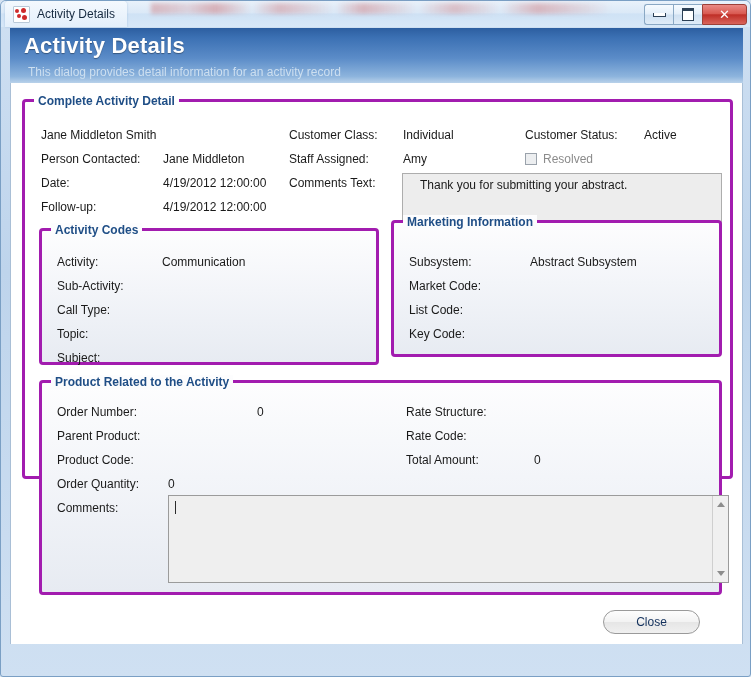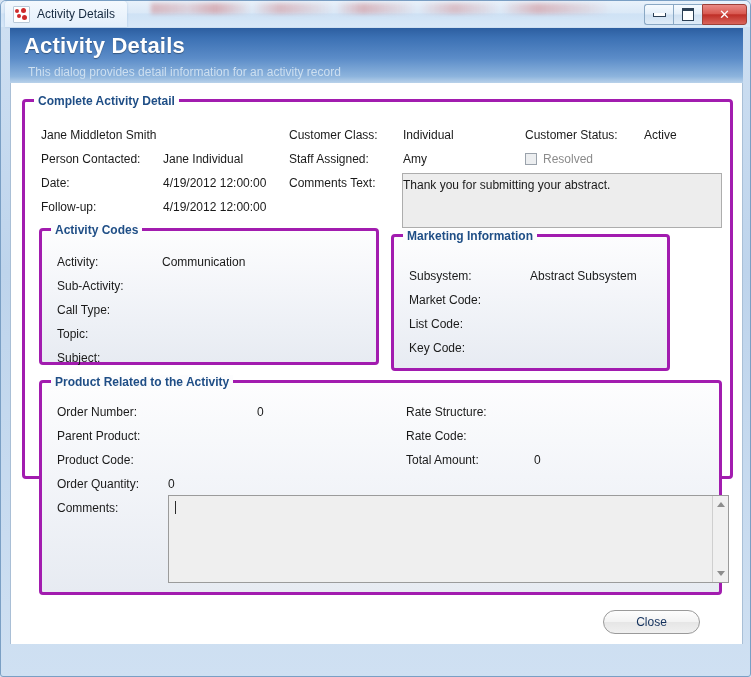--- a/index.html
+++ b/index.html
@@ -105,21 +105,21 @@
   .gb-outer{background:transparent;}
 
   
   .lbl{position:absolute;font-size:12px;color:#1a1a1a;white-space:nowrap;}
   .val{position:absolute;font-size:12px;color:#1a1a1a;white-space:nowrap;}
 
   
   .rotext{
     position:absolute;box-sizing:border-box;
     background:#ededed;border:1px solid #adadad;
-    font-size:12px;color:#1a1a1a;padding:4px 0;
+    font-size:12px;color:#1a1a1a;padding:4px 17px;
     overflow:hidden;
   }
 
   
   .cbox{position:absolute;display:flex;align-items:center;gap:6px;}
   .cbox .box{
     width:12px;height:12px;box-sizing:border-box;
     background:#eceef0;border:1px solid #9aa2ab;
   }
   .cbox .txt{font-size:12px;color:#8b8b8b;}
@@ -226,21 +226,21 @@
     <div class="gb gb-outer" style="left:11px;top:16px;width:711px;height:380px;">
       <span class="gb-title">Complete Activity Detail</span>
 
       <span class="lbl" style="left:16px;top:26px;">Jane Middleton Smith</span>
       <span class="lbl" style="left:264px;top:26px;">Customer Class:</span>
       <span class="val" style="left:378px;top:26px;">Individual</span>
       <span class="lbl" style="left:500px;top:26px;">Customer Status:</span>
       <span class="val" style="left:619px;top:26px;">Active</span>
 
       <span class="lbl" style="left:16px;top:50px;text-align:center;">Person Contacted:</span>
-      <span class="val" style="left:138px;top:50px;">Jane Individual</span>
+      <span class="val" style="left:138px;top:50px;">Jane Middleton</span>
       <span class="lbl" style="left:264px;top:50px;">Staff Assigned:</span>
       <span class="val" style="left:378px;top:50px;">Amy</span>
 
       <div class="cbox" style="left:500px;top:50px;">
         <span class="box"></span>
         <span class="txt">Resolved</span>
       </div>
 
       <span class="lbl" style="left:16px;top:74px;">Date:</span>
       <span class="val" style="left:138px;top:74px;">4/19/2012 12:00:00</span>
@@ -265,21 +265,21 @@
         <span class="lbl" style="left:15px;top:72px;text-align:center;">Call Type:</span>
         <span class="val" style="left:120px;top:72px;"></span>
 
         <span class="lbl" style="left:15px;top:96px;">Topic:</span>
         <span class="val" style="left:120px;top:96px;"></span>
 
         <span class="lbl" style="left:15px;top:120px;">Subject:</span>
         <span class="val" style="left:120px;top:120px;"></span>
       </div>
 
-      <div class="gb shade" style="left:366px;top:132px;width:279px;height:137px;">
+      <div class="gb shade" style="left:366px;top:118px;width:331px;height:137px;">
         <span class="gb-title" style="background:linear-gradient(to bottom,#fdfdfe,#fbfcfd);">Marketing Information</span>
 
         <span class="lbl" style="left:15px;top:32px;">Subsystem:</span>
         <span class="val" style="left:136px;top:32px;">Abstract Subsystem</span>
 
         <span class="lbl" style="left:15px;top:56px;">Market Code:</span>
         <span class="val" style="left:136px;top:56px;"></span>
 
         <span class="lbl" style="left:15px;top:80px;">List Code:</span>
         <span class="val" style="left:136px;top:80px;"></span>

